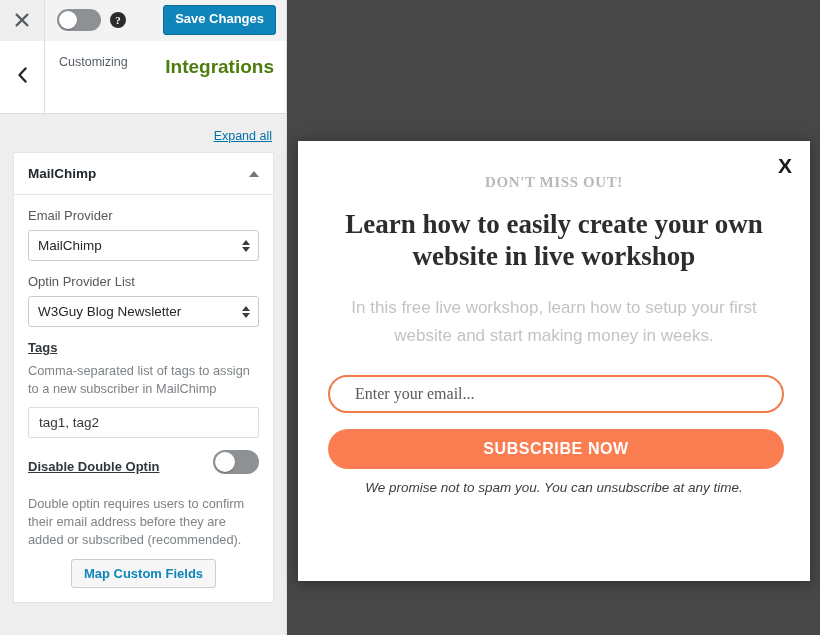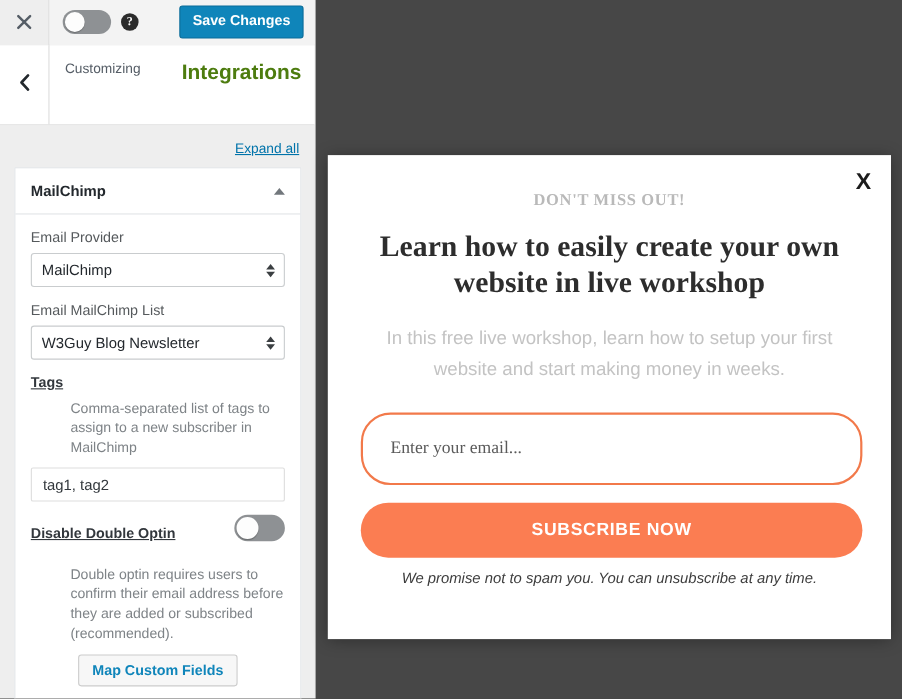--- a/index.html
+++ b/index.html
@@ -148,21 +148,21 @@
     border-left: 4px solid transparent; border-right: 4px solid transparent;
     border-bottom: 5px solid #3b3f42;
   }
   .tri-dn {
     width: 0; height: 0;
     border-left: 4px solid transparent; border-right: 4px solid transparent;
     border-top: 5px solid #3b3f42;
   }
 
   .helptext {
-    font-size: 12.8px; color: #7e8387; line-height: 18px; margin-bottom: 9px; margin-left: 36px;
+    font-size: 12.8px; color: #7e8387; line-height: 18px; margin-bottom: 9px;
   }
   .text-input {
     width: 100%; height: 31px;
     border: 1px solid #ddd; border-radius: 2px;
     background: #fff; padding: 0 10px;
     font-size: 13.5px; color: #32373c;
     font-family: "Liberation Sans", sans-serif;
     margin-bottom: 12px;
   }
   .text-input::placeholder { color: #32373c; }
@@ -223,29 +223,29 @@
     text-align: center; margin-top: 17px;
     font-family: "Liberation Serif", serif;
     font-size: 27px; font-weight: bold; color: #2d2d2d;
     line-height: 32px;
   }
   .modal-sub {
     text-align: center; margin-top: 22px;
     font-size: 17px; color: #c3c3c3; line-height: 28px;
   }
   .email-input {
-    display: block; width: 456px; height: 66px; margin: 25px auto 0;
+    display: block; width: 456px; height: 38px; margin: 25px auto 0;
     border: 2px solid #f2794a; border-radius: 27px;
     background: #fff; padding: 0 25px;
     font-family: "Liberation Serif", serif;
     font-size: 16px; color: #3a3a3a;
   }
   .email-input::placeholder { color: #5a5a5a; font-family: "Liberation Serif", serif; }
   .subscribe-btn {
-    display: block; width: 456px; height: 50px; margin: 16px auto 0;
+    display: block; width: 456px; height: 40px; margin: 16px auto 0;
     background: #fb7d52; border: none; border-radius: 28px;
     color: #ffffff; font-size: 16px; font-weight: bold; letter-spacing: .6px;
     cursor: pointer;
     font-family: "Liberation Sans", sans-serif;
   }
   .disclaimer {
     text-align: center; margin-top: 11px;
     font-size: 13.5px; font-style: italic; color: #3d3d3d;
   }
 </style>
@@ -303,21 +303,21 @@
 
           <label class="fld-label">Email Provider</label>
           <div class="mac-select">
             <span>MailChimp</span>
             <span class="stepper">
               <span class="tri-up"></span>
               <span class="tri-dn"></span>
             </span>
           </div>
 
-          <label class="fld-label">Email MailChimp List</label>
+          <label class="fld-label">Optin Provider List</label>
           <div class="mac-select">
             <span>W3Guy Blog Newsletter</span>
             <span class="stepper">
               <span class="tri-up"></span>
               <span class="tri-dn"></span>
             </span>
           </div>
 
           <label class="fld-label bold">Tags</label>
           <div class="helptext">Comma-separated list of tags to assign to a new subscriber in MailChimp</div>

